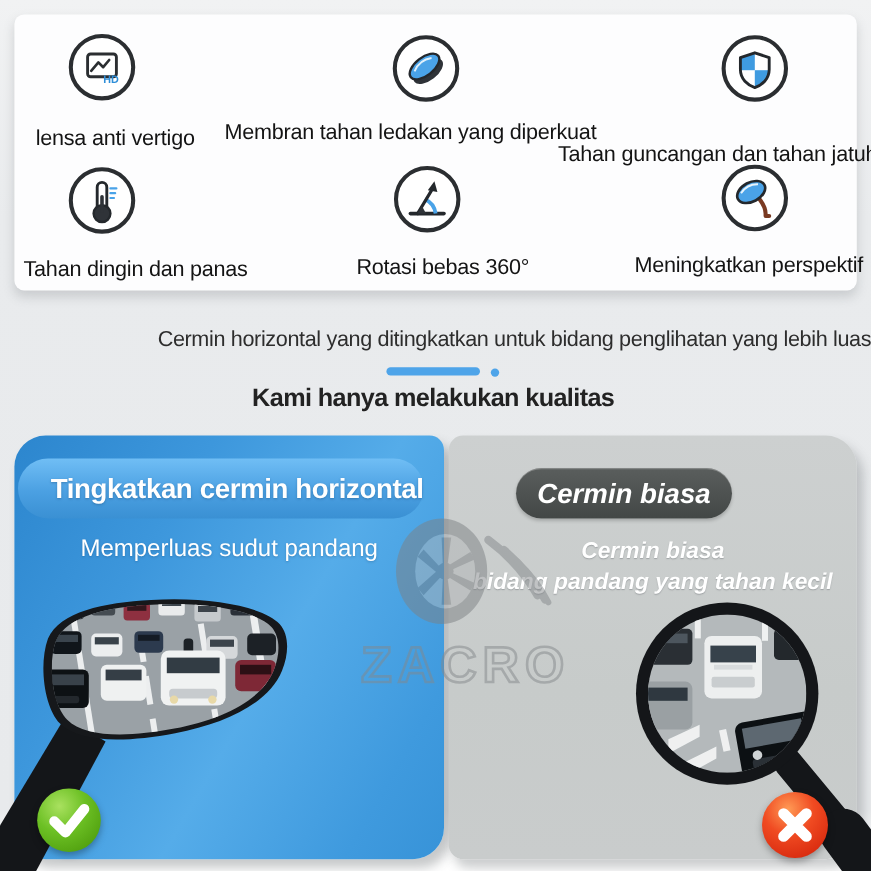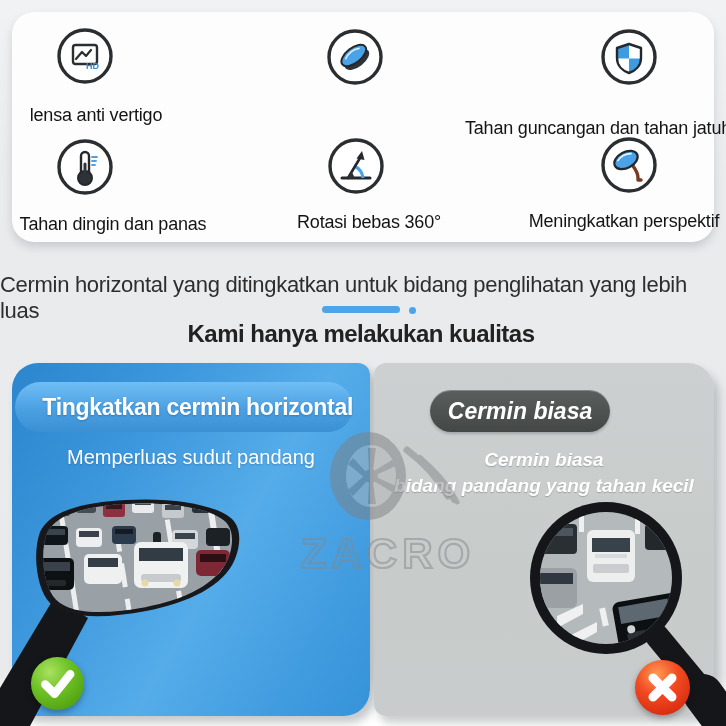--- a/index.html
+++ b/index.html
@@ -5,32 +5,32 @@
   html,body{margin:0;padding:0;}
   body{
     width:726px;height:726px;position:relative;overflow:hidden;
     font-family:"Liberation Sans","DejaVu Sans",sans-serif;
     background:linear-gradient(180deg,#f1f2f3 0%,#e9ebed 25%,#e8eaec 93%,#ffffff 98%,#ffffff 100%);
   }
   .abs{position:absolute;}
   
   .card{
     left:12px;top:12px;width:702px;height:230px;background:#fdfdfe;
-    border-radius:22px;box-shadow:0 5px 9px rgba(90,95,100,.22);
+    border-radius:8px;box-shadow:0 5px 9px rgba(90,95,100,.22);
   }
   .feat-icon{width:58px;height:58px;}
   .feat-label{
     font-size:18px;color:#141414;white-space:nowrap;
     transform:translateX(-50%);letter-spacing:-0.2px;
   }
   
-  .subtitle{left:0;top:272px;width:726px;text-align:left;font-size:22px;color:#2d2d2d;letter-spacing:-0.3px;}
+  .subtitle{left:0;top:272px;width:726px;text-align:right;font-size:18px;color:#2d2d2d;letter-spacing:-0.3px;}
   .divider-line{left:322px;top:306px;width:78px;height:7px;border-radius:4px;background:#4ea4e9;}
   .divider-dot{left:409px;top:307px;width:7px;height:7px;border-radius:50%;background:#4ea4e9;}
-  .heading{left:0;top:320px;width:722px;text-align:center;font-size:24px;font-weight:bold;color:#222;letter-spacing:-0.5px;}
+  .heading{left:0;top:320px;width:722px;text-align:center;font-size:21px;font-weight:bold;color:#222;letter-spacing:-0.5px;}
   
   .panel-left{
     left:12px;top:363px;width:358px;height:353px;
     border-radius:26px 12px 26px 26px;
     background:linear-gradient(120deg,#2c86ce 0%,#3d97dc 30%,#55ace9 58%,#3f9ade 85%,#3793d8 100%);
     box-shadow:5px 7px 9px rgba(70,75,80,.3);
   }
   .panel-right{
     left:374px;top:363px;width:340px;height:353px;
     border-radius:12px 26px 26px 12px;
@@ -81,20 +81,21 @@
     <div class="abs feat-label" style="left:84px;top:93px;">lensa anti vertigo</div>
 
     <svg class="abs feat-icon" style="left:314px;top:16px;" viewBox="0 0 58 58">
       <circle cx="29" cy="29" r="26" fill="#fff" stroke="#2b2e31" stroke-width="3.4"></circle>
       <g transform="rotate(-38 29 29)">
         <ellipse cx="29" cy="32" rx="14.5" ry="7.5" fill="#2f3338"></ellipse>
         <ellipse cx="29" cy="27" rx="14.5" ry="7.5" fill="#4aa3e8" stroke="#24282c" stroke-width="2"></ellipse>
         <path d="M20,25 Q29,20 38,25" fill="none" stroke="#dff0fb" stroke-width="1.6"></path>
       </g>
     </svg>
+    <div class="abs feat-label" style="left:330px;top:88px;">Membran tahan ledakan yang diperkuat</div>
 
     <svg class="abs feat-icon" style="left:588px;top:16px;" viewBox="0 0 58 58">
       <circle cx="29" cy="29" r="26" fill="#fff" stroke="#2b2e31" stroke-width="3.4"></circle>
       <defs>
         <clipPath id="shieldClip">
           <path d="M29,16 L41,20 L41,30 C41,38 35,43 29,45 C23,43 17,38 17,30 L17,20 Z"></path>
         </clipPath>
       </defs>
       <g clip-path="url(#shieldClip)">
         <rect x="17" y="16" width="24" height="29" fill="#ffffff"></rect>

